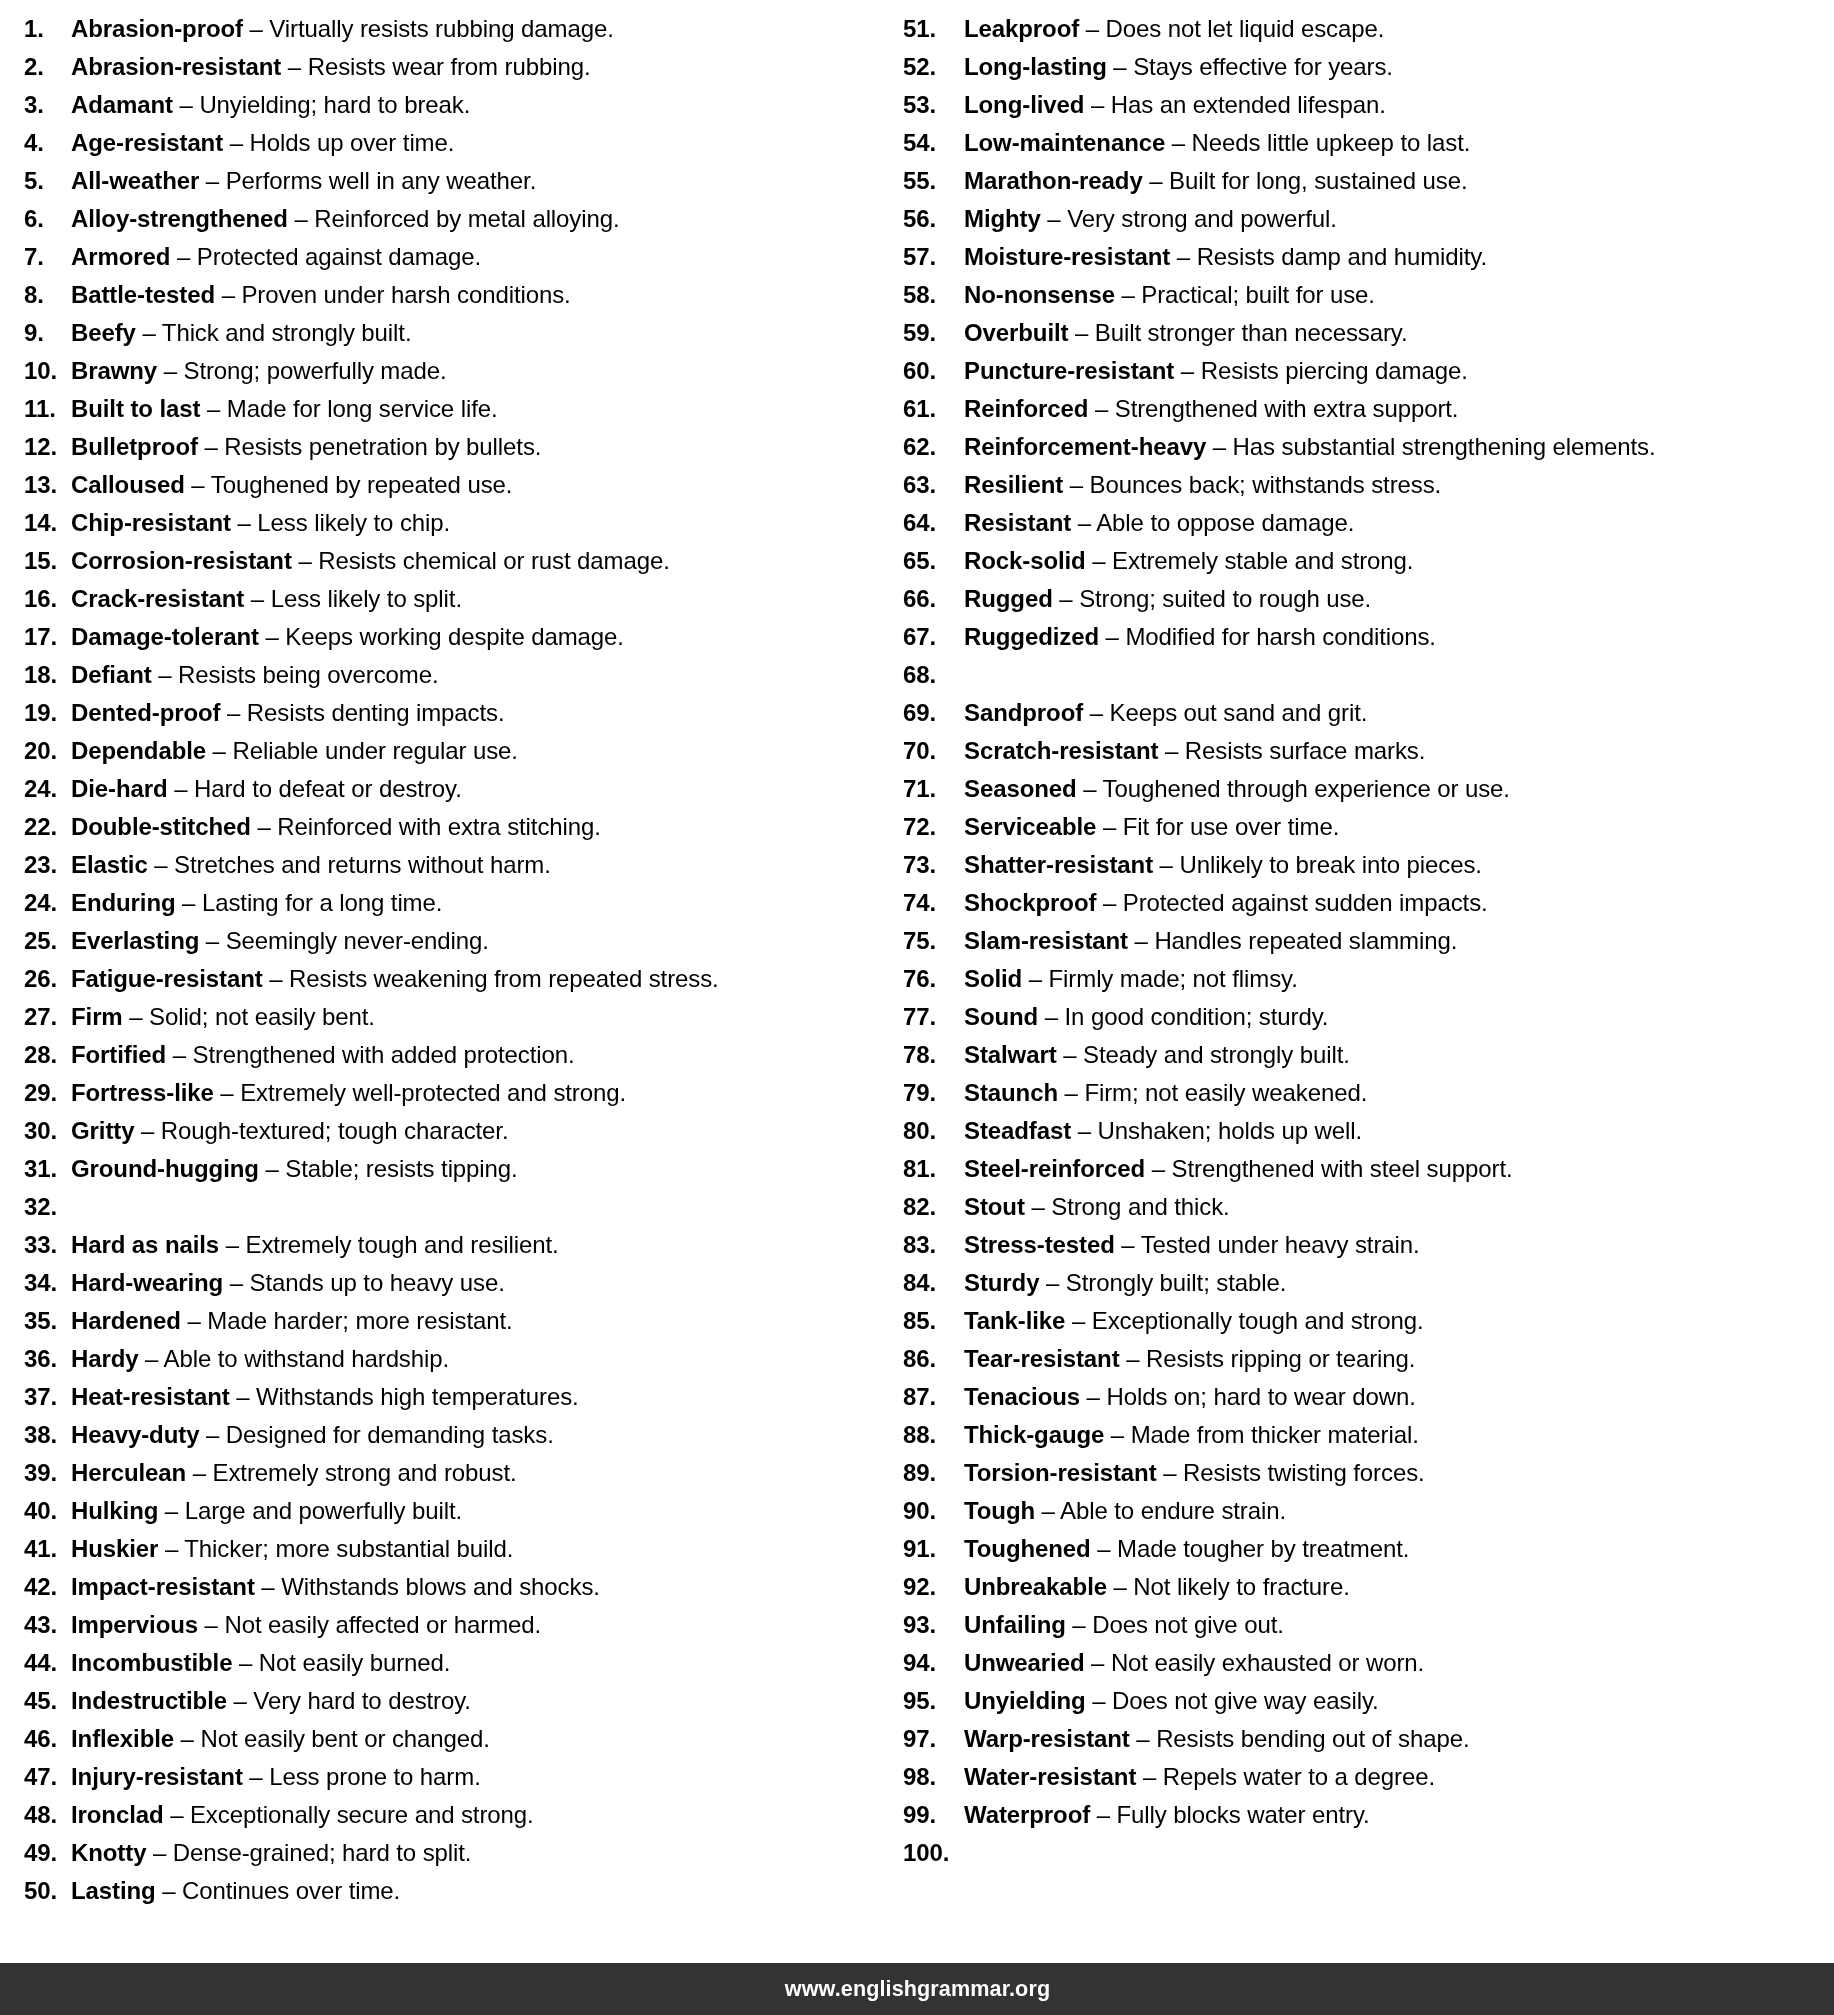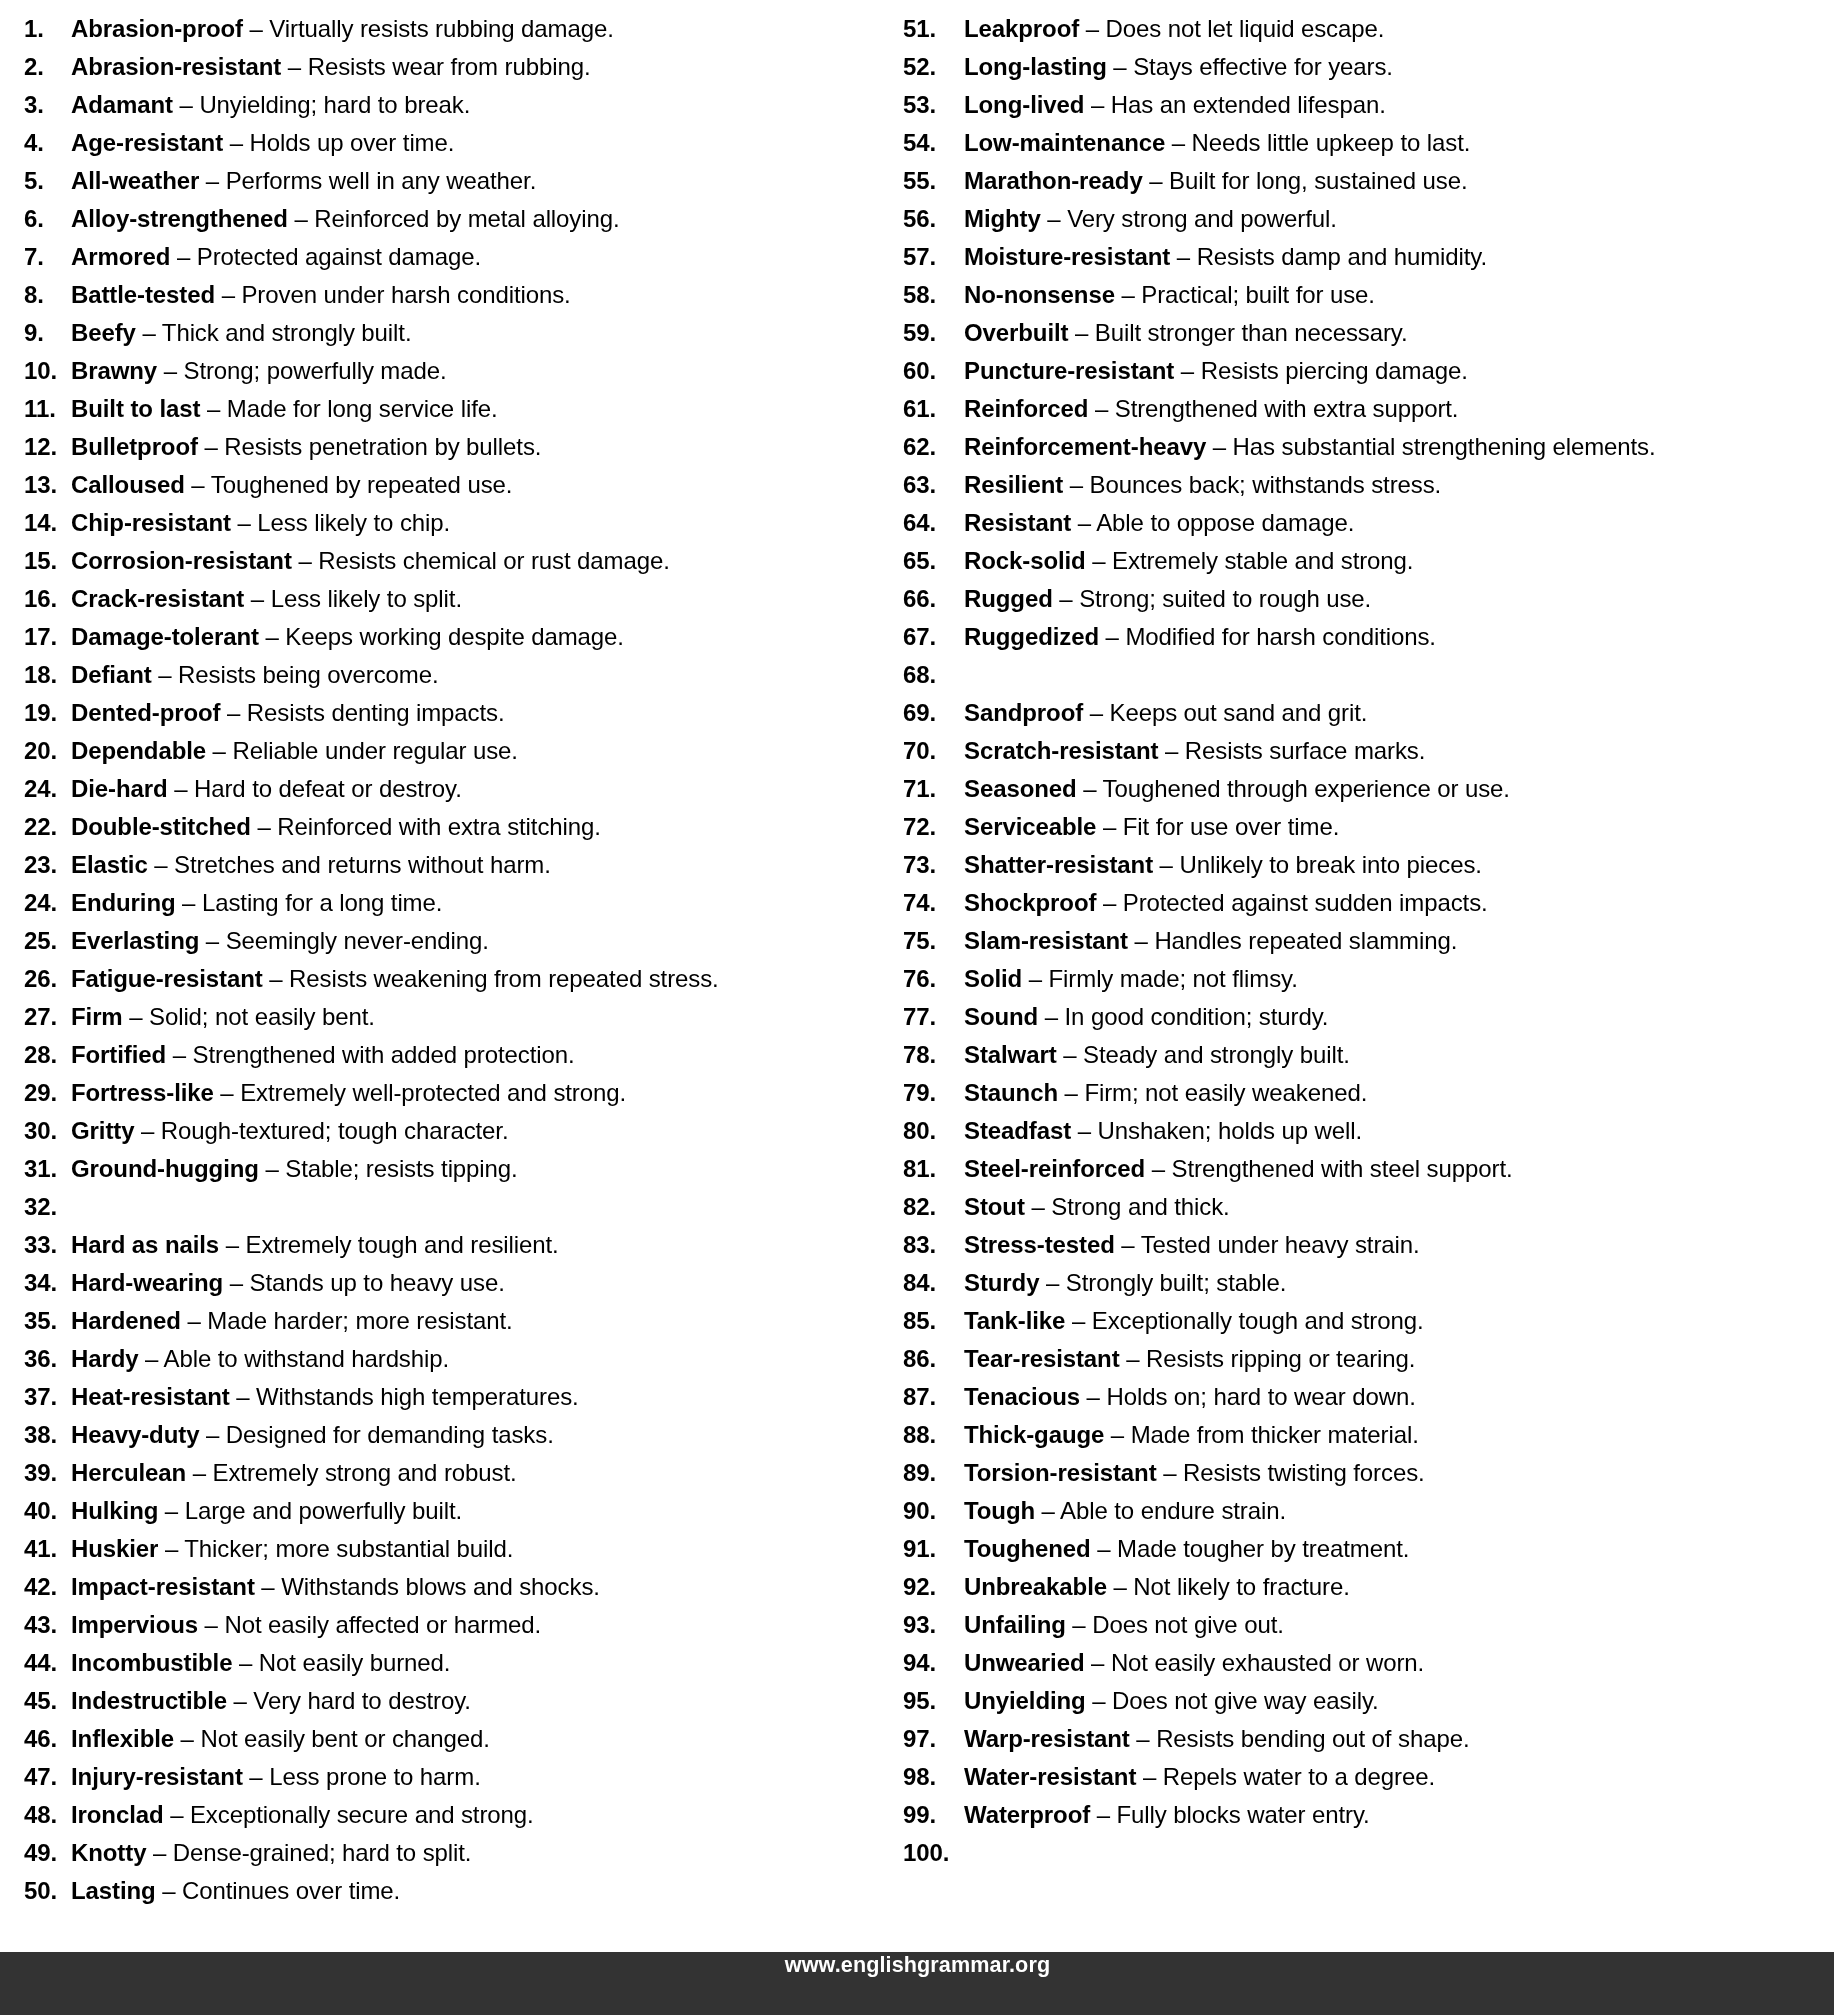--- a/index.html
+++ b/index.html
@@ -69,23 +69,24 @@
     font-weight: bold;
   }
   .term-dash {
     font-weight: normal;
   }
   .term-def {
     font-weight: normal;
   }
   .footer-bar {
     flex: 0 0 auto;
-    height: 63px;
+    height: 52px;
     background: #333333;
     display: flex;
+    align-items: center;
     justify-content: center;
   }
   .footer-text {
     color: #ffffff;
     font-size: 21.6px;
     font-weight: bold;
     letter-spacing: 0.1px;
   }
 </style>
 </head>

